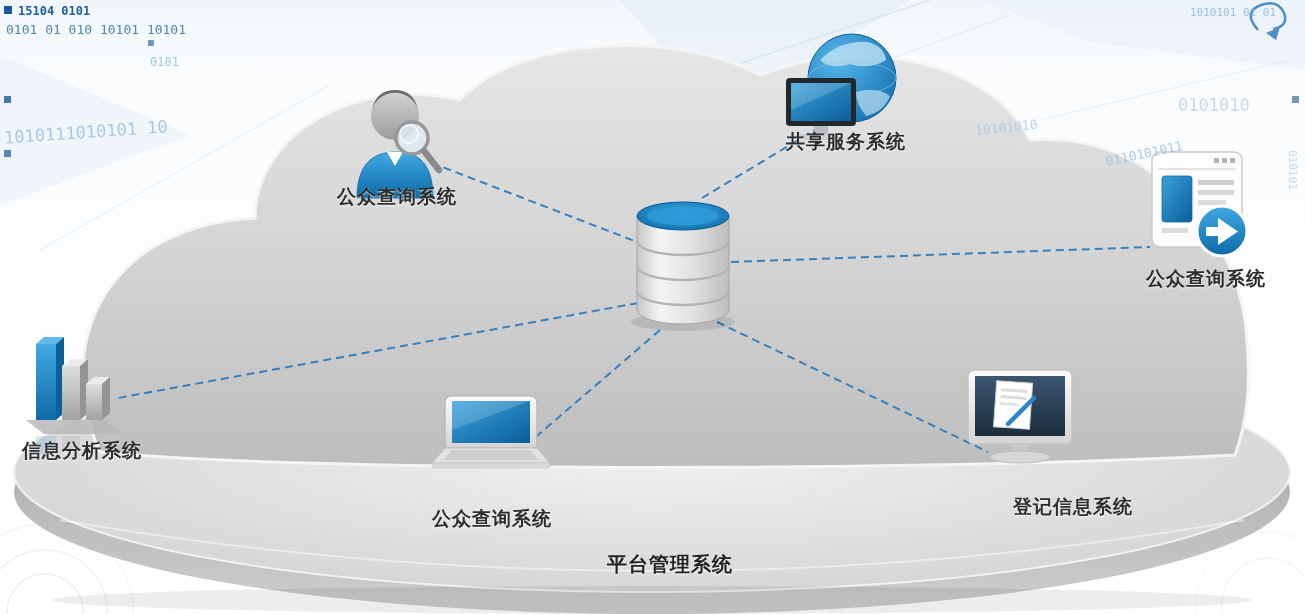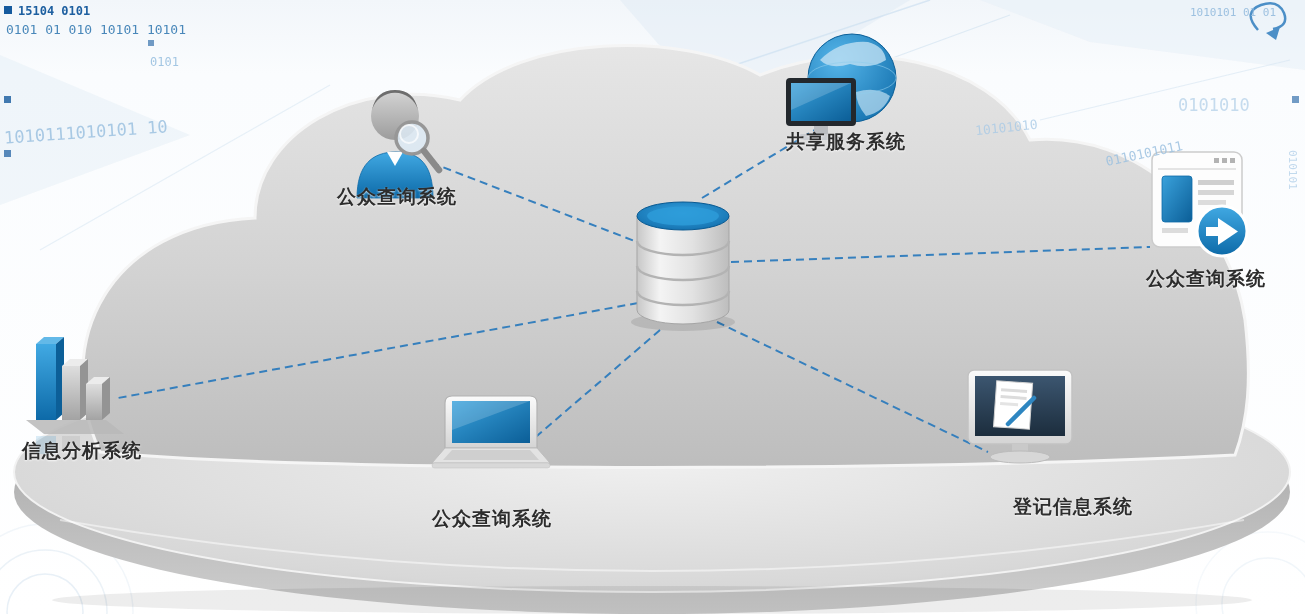--- a/index.html
+++ b/index.html
@@ -209,20 +209,21 @@
       <ellipse cx="1020" cy="457" rx="30" ry="6" fill="#d7d7d7" stroke="#bcbcbc" stroke-width="1"></ellipse>
     </g>
   </svg>
 
   <div class="node-label" style="left:397px;top:184px;">公众查询系统</div>
   <div class="node-label" style="left:846px;top:129px;">共享服务系统</div>
   <div class="node-label" style="left:1206px;top:266px;">公众查询系统</div>
   <div class="node-label" style="left:82px;top:438px;">信息分析系统</div>
   <div class="node-label" style="left:492px;top:506px;">公众查询系统</div>
   <div class="node-label" style="left:1073px;top:494px;">登记信息系统</div>
+  <div class="node-label platform-label" style="left:670px;top:551px;">平台管理系统</div>
 
   <span class="bin" style="left:18px;top:4px;font-size:12px;font-weight:bold;color:#1d5fa0;">15104 0101</span>
   <span class="bin" style="left:6px;top:22px;font-size:13px;color:#2b74ae;opacity:.85;">0101 01 010 10101 10101</span>
   <span class="bin" style="left:4px;top:122px;font-size:17px;color:#9cc1e0;opacity:.85;transform:rotate(-4deg);">1010111010101 10</span>
   <span class="bin" style="left:150px;top:55px;font-size:12px;color:#7fb0d8;opacity:.7;">0101</span>
   <span class="bin" style="left:975px;top:120px;font-size:13px;color:#a9cae6;opacity:.8;transform:rotate(-6deg);">10101010</span>
   <span class="bin" style="left:1105px;top:146px;font-size:13px;color:#9cc1e0;opacity:.85;transform:rotate(-12deg);">0110101011</span>
   <span class="bin" style="left:1178px;top:95px;font-size:17px;color:#b3d0e8;opacity:.75;">0101010</span>
   <span class="bin" style="left:1190px;top:6px;font-size:11px;color:#8fb8dc;opacity:.85;text-align:center;">1010101 01 01</span>
   <span class="bin" style="left:1286px;top:150px;font-size:11px;color:#a9cae6;opacity:.7;writing-mode:vertical-rl;">010101</span>

